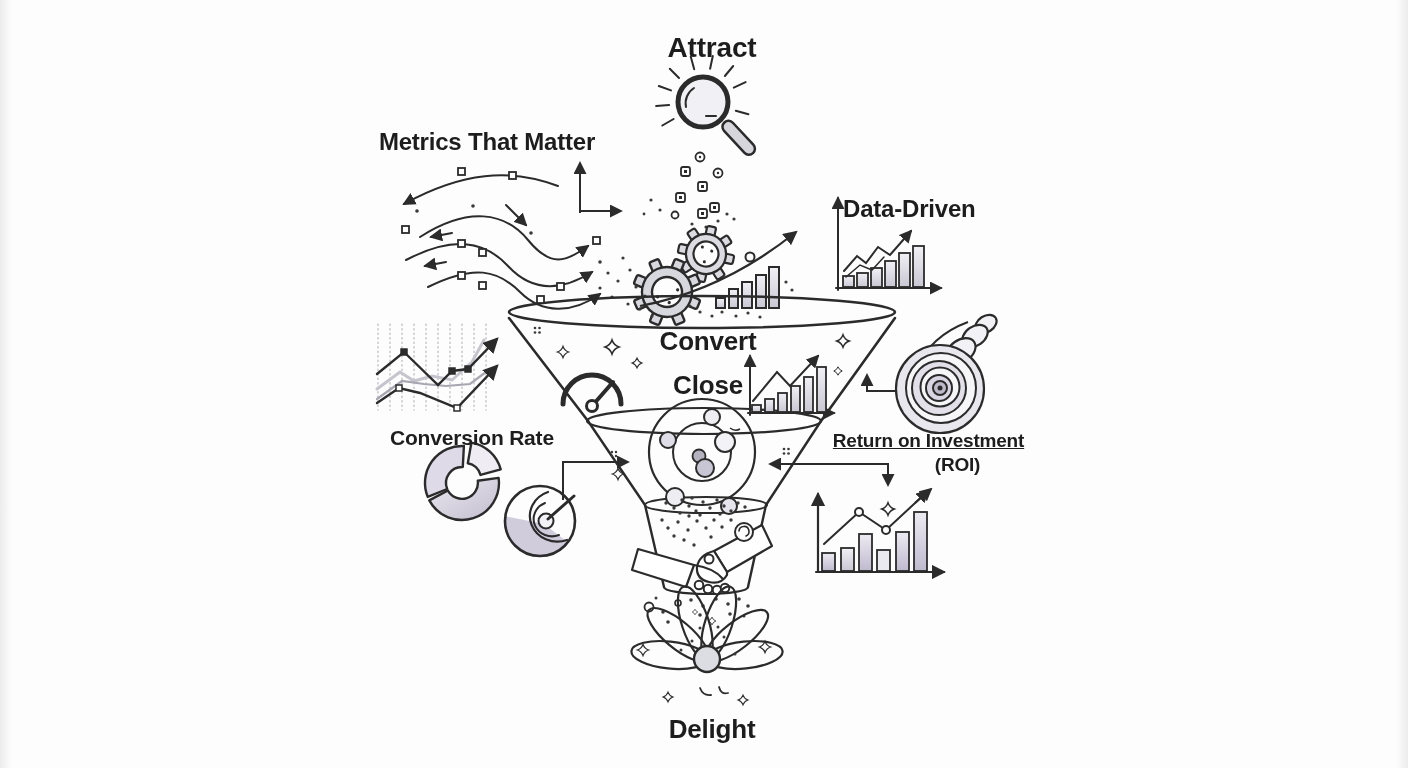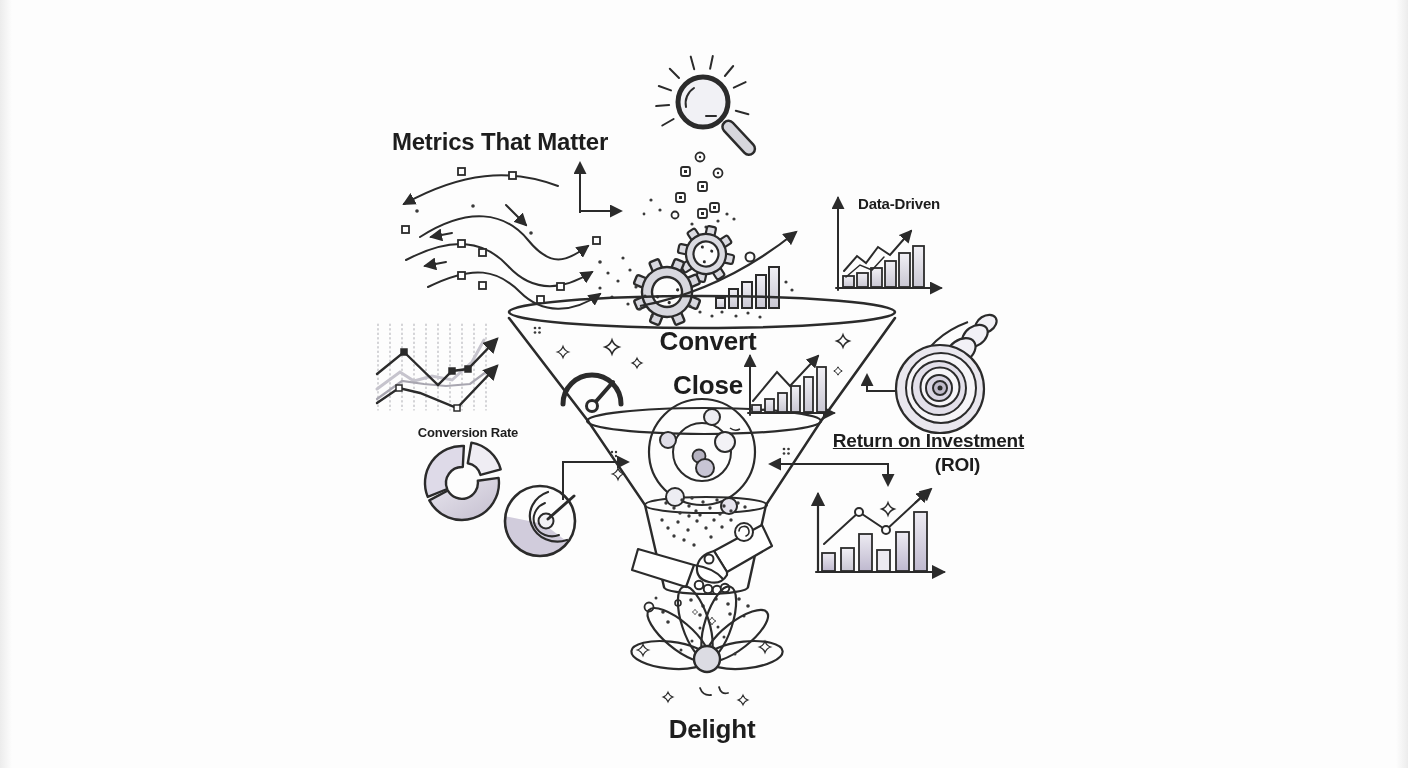--- a/index.html
+++ b/index.html
@@ -7,21 +7,21 @@
           font-family:"Liberation Sans", sans-serif;}
   .edge{position:absolute;top:0;bottom:0;width:12px;pointer-events:none;}
   .edge.l{left:0;background:linear-gradient(90deg,#ececec,rgba(255,255,255,0));}
   .edge.r{right:0;background:linear-gradient(270deg,#ececec,rgba(255,255,255,0));}
   svg.art{position:absolute;left:0;top:0;width:1408px;height:768px;}
   .label{position:absolute;color:#1d1d1d;font-weight:600;text-align:center;
          letter-spacing:-0.2px;line-height:1.1;white-space:nowrap;}
   .lg{font-size:28px;}
   .md{font-size:24px;}
   .sm{font-size:19px;}
-  .xs{font-size:15px;}
+  .xs{font-size:24px;}
 </style>
 </head>
 <body>
 
 <div class="canvas">
 <div class="edge l"></div>
 <div class="edge r"></div>
 
 <svg class="art" viewBox="0 0 1408 768">
   <defs>
@@ -461,29 +461,30 @@
     <use href="#spark" transform="translate(712,621) scale(0.55)"></use>
     <use href="#spark" transform="translate(695,612) scale(0.4)"></use>
     <g fill="#3a3a3a" stroke="none">
       <use href="#ddots" transform="translate(535,328) scale(0.9)"></use>
       <use href="#ddots" transform="translate(784,449) scale(0.9)"></use>
       <use href="#ddots" transform="translate(612,452) scale(0.8)"></use>
     </g>
   </g>
 </svg>
 
-
-<div class="label md" style="left:380px;top:129px;width:240px;">Metrics That Matter</div>
+<div class="label lg" style="left:600px;top:33px;width:224px;">Attract</div>
+
+<div class="label md" style="left:367px;top:129px;width:240px;">Metrics That Matter</div>
 
 <div class="label xs" style="left:843px;top:196px;width:112px;">Data-Driven</div>
 
 <div class="label lg" style="left:608px;top:327px;width:200px;font-size:26px;">Convert</div>
 
 <div class="label lg" style="left:608px;top:371px;width:200px;font-size:26px;">Close</div>
 
-<div class="label sm" style="left:390px;top:426px;width:156px;font-size:13px;">Conversion Rate</div>
+<div class="label sm" style="left:390px;top:426px;width:156px;font-size:21px;">Conversion Rate</div>
 
 
 <div class="label sm" style="left:826px;top:431px;width:205px;text-decoration:underline;">Return on Investment</div>
 <div class="label sm" style="left:885px;top:455px;width:145px;">(ROI)</div>
 
 <div class="label lg" style="left:630px;top:715px;width:164px;font-size:26px;">Delight</div>
 </div>
 
 </body></html>

